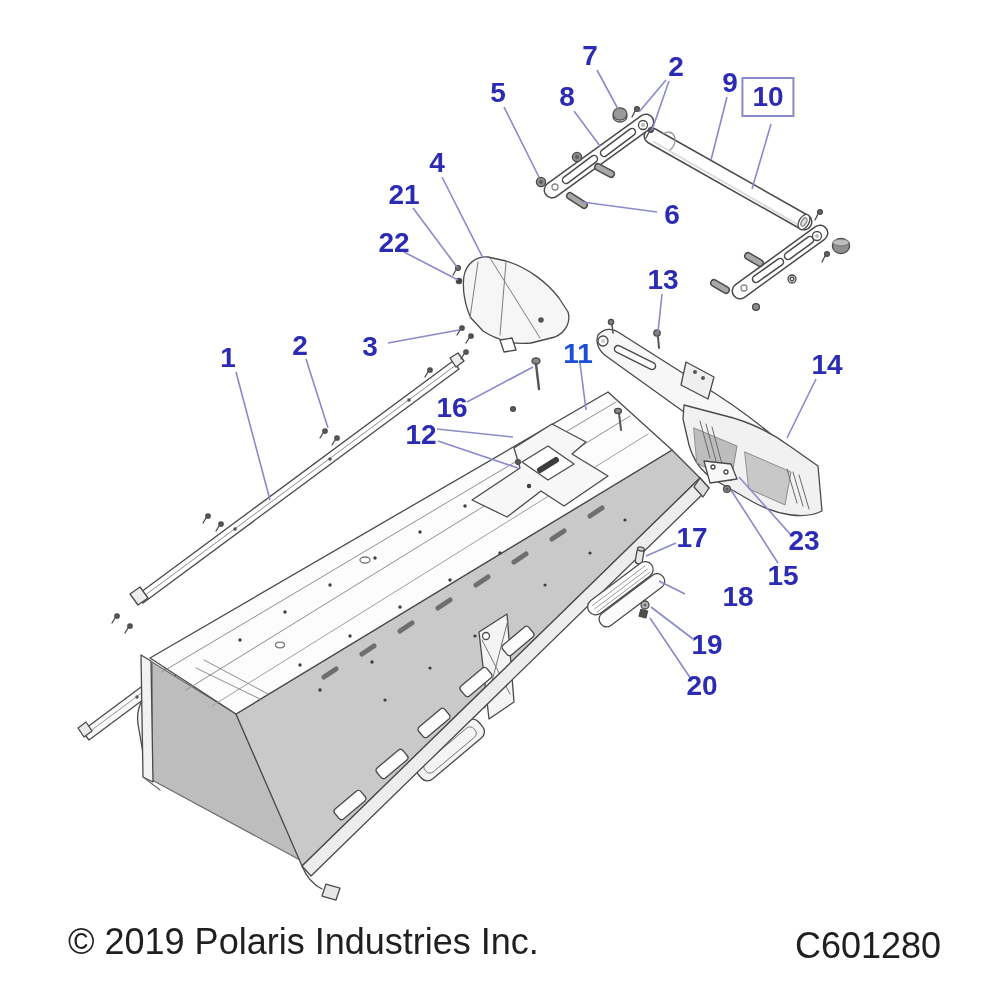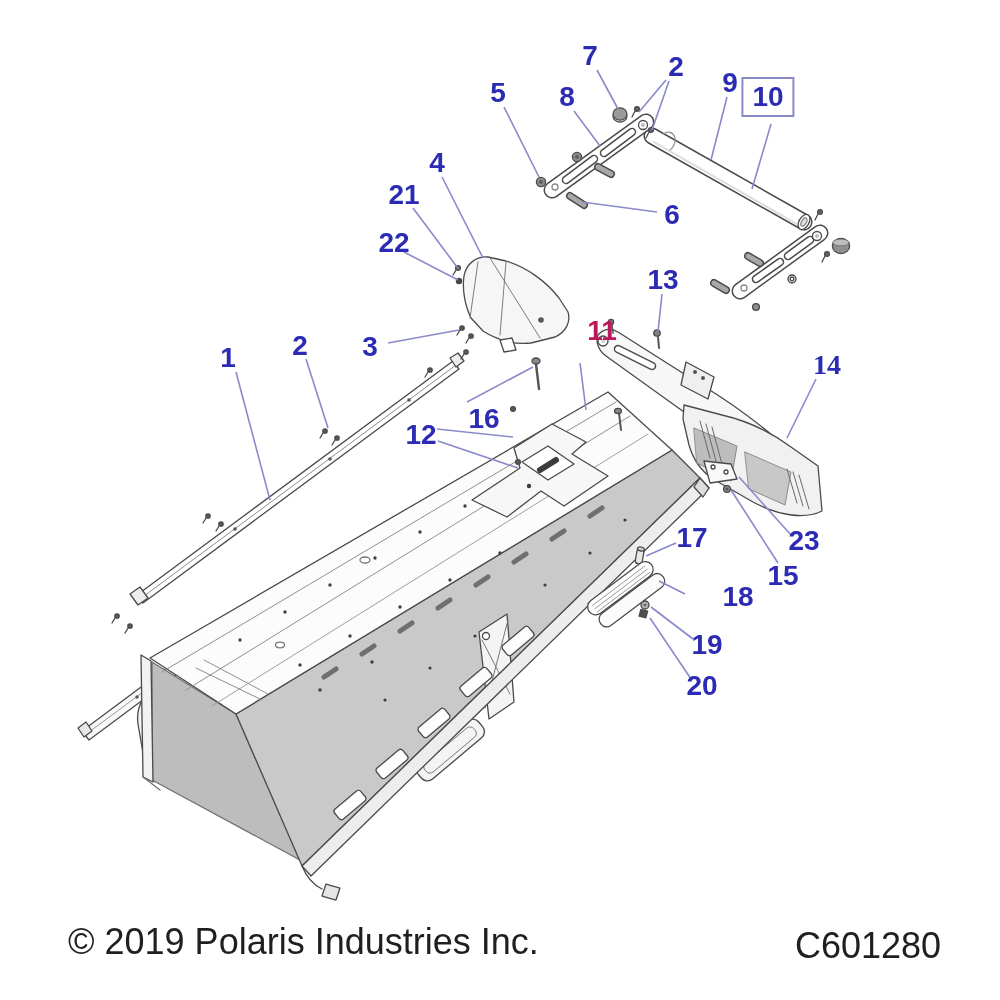--- a/index.html
+++ b/index.html
@@ -348,26 +348,26 @@
       <div class="callout" style="left: 676px; top: 67px; color: rgb(43, 43, 180);">2</div>
       <div class="callout" style="left: 300px; top: 346px; color: rgb(43, 43, 180);">2</div>
       <div class="callout" style="left: 370px; top: 347px; color: rgb(43, 43, 180);">3</div>
       <div class="callout" style="left: 437px; top: 163px; color: rgb(43, 43, 180);">4</div>
       <div class="callout" style="left: 498px; top: 93px; color: rgb(43, 43, 180);">5</div>
       <div class="callout" style="left: 672px; top: 215px; color: rgb(43, 43, 180);">6</div>
       <div class="callout" style="left: 590px; top: 56px; color: rgb(43, 43, 180);">7</div>
       <div class="callout" style="left: 567px; top: 97px; color: rgb(43, 43, 180);">8</div>
       <div class="callout" style="left: 730px; top: 83px; color: rgb(43, 43, 180);">9</div>
       <div class="callout boxed" style="left: 768px; top: 97px; color: rgb(43, 43, 180);">10</div>
-      <div class="callout" style="left: 578px; top: 331px; color: #be185d; margin-left: 24px;">11</div>
+      <div class="callout" style="left: 578px; top: 354px; color: #1d4ed8;">11</div>
       <div class="callout" style="left: 421px; top: 435px; color: rgb(43, 43, 180);">12</div>
       <div class="callout" style="left: 663px; top: 280px; color: rgb(43, 43, 180);">13</div>
-      <div class="callout" style="left: 827px; top: 365px; color: rgb(43, 43, 180); font-family: Liberation Serif, serif;">14</div>
+      <div class="callout" style="left: 827px; top: 365px; color: rgb(43, 43, 180);">14</div>
       <div class="callout" style="left: 783px; top: 576px; color: rgb(43, 43, 180);">15</div>
-      <div class="callout" style="left: 452px; top: 419px; color: rgb(43, 43, 180); margin-left: 32px;">16</div>
+      <div class="callout" style="left: 452px; top: 408px; color: rgb(43, 43, 180);">16</div>
       <div class="callout" style="left: 692px; top: 538px; color: rgb(43, 43, 180);">17</div>
       <div class="callout" style="left: 738px; top: 597px; color: rgb(43, 43, 180);">18</div>
       <div class="callout" style="left: 707px; top: 645px; color: rgb(43, 43, 180);">19</div>
       <div class="callout" style="left: 702px; top: 686px; color: rgb(43, 43, 180);">20</div>
       <div class="callout" style="left: 404px; top: 195px; color: rgb(43, 43, 180);">21</div>
       <div class="callout" style="left: 394px; top: 243px; color: rgb(43, 43, 180); text-align: right;">22</div>
       <div class="callout" style="left: 804px; top: 541px; color: rgb(43, 43, 180);">23</div>
     </div>
 
   <div class="footer-text" style="left:68px;top:921px;">© 2019 Polaris Industries Inc.</div>

